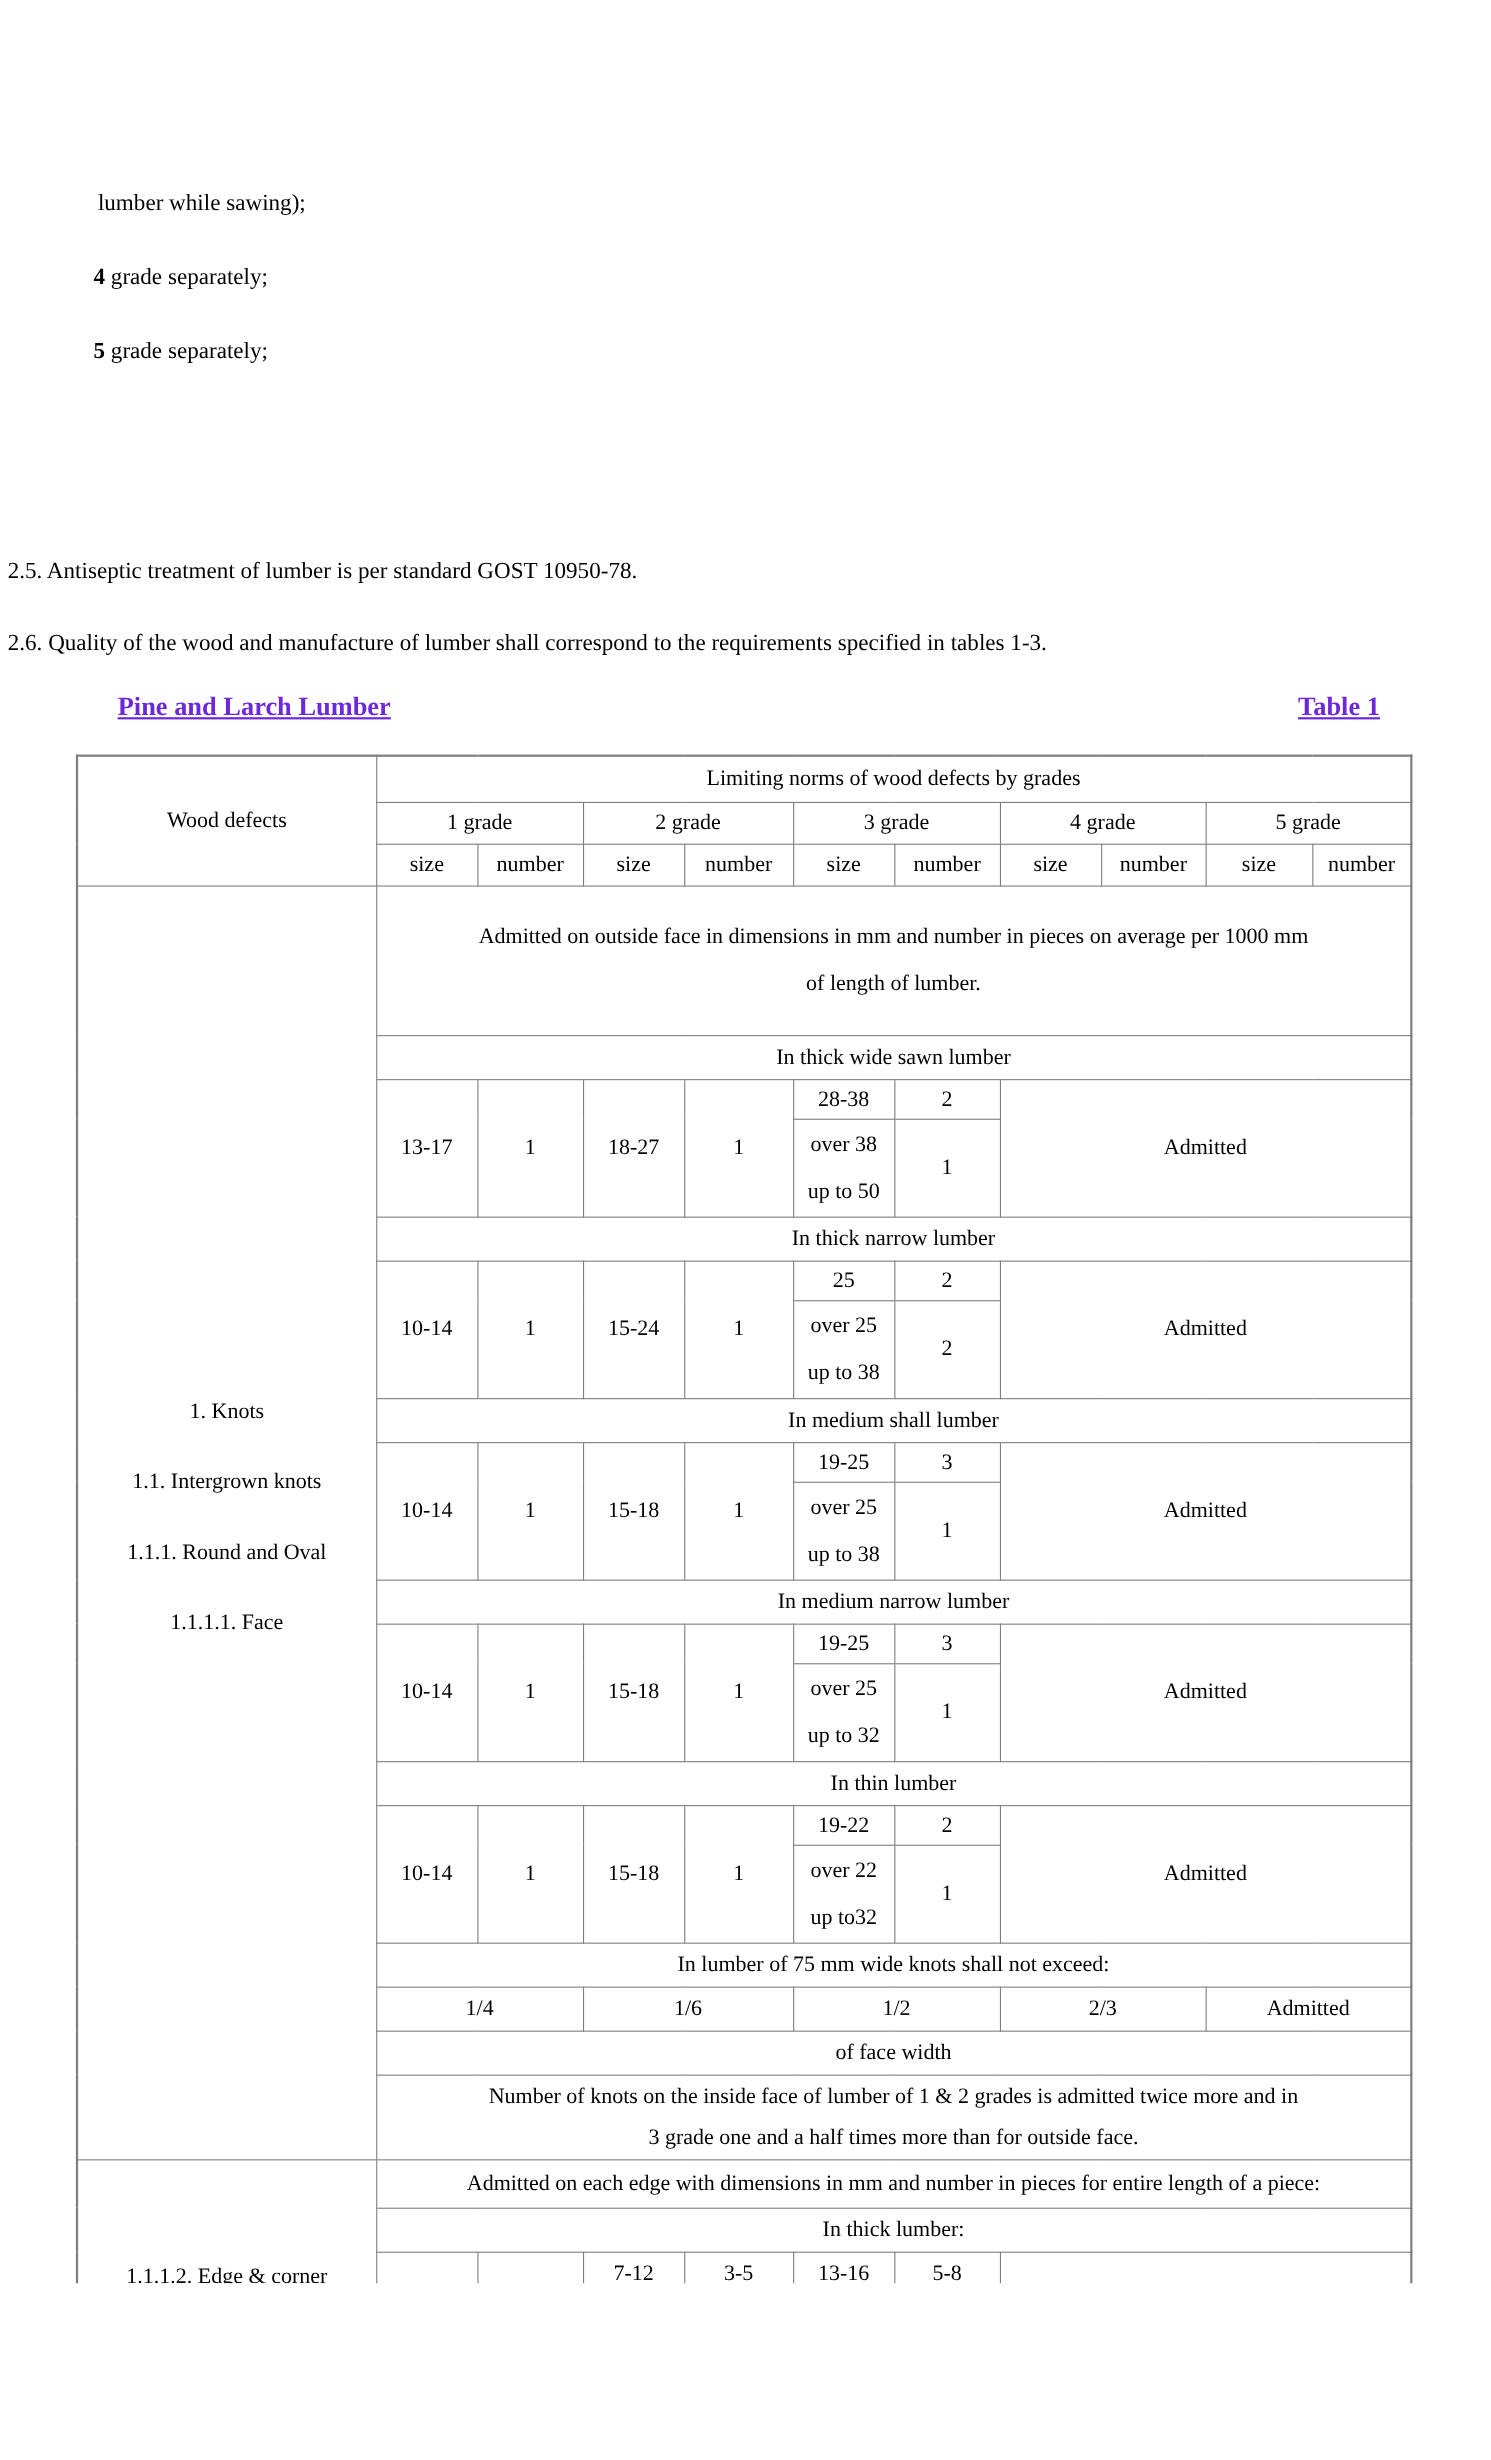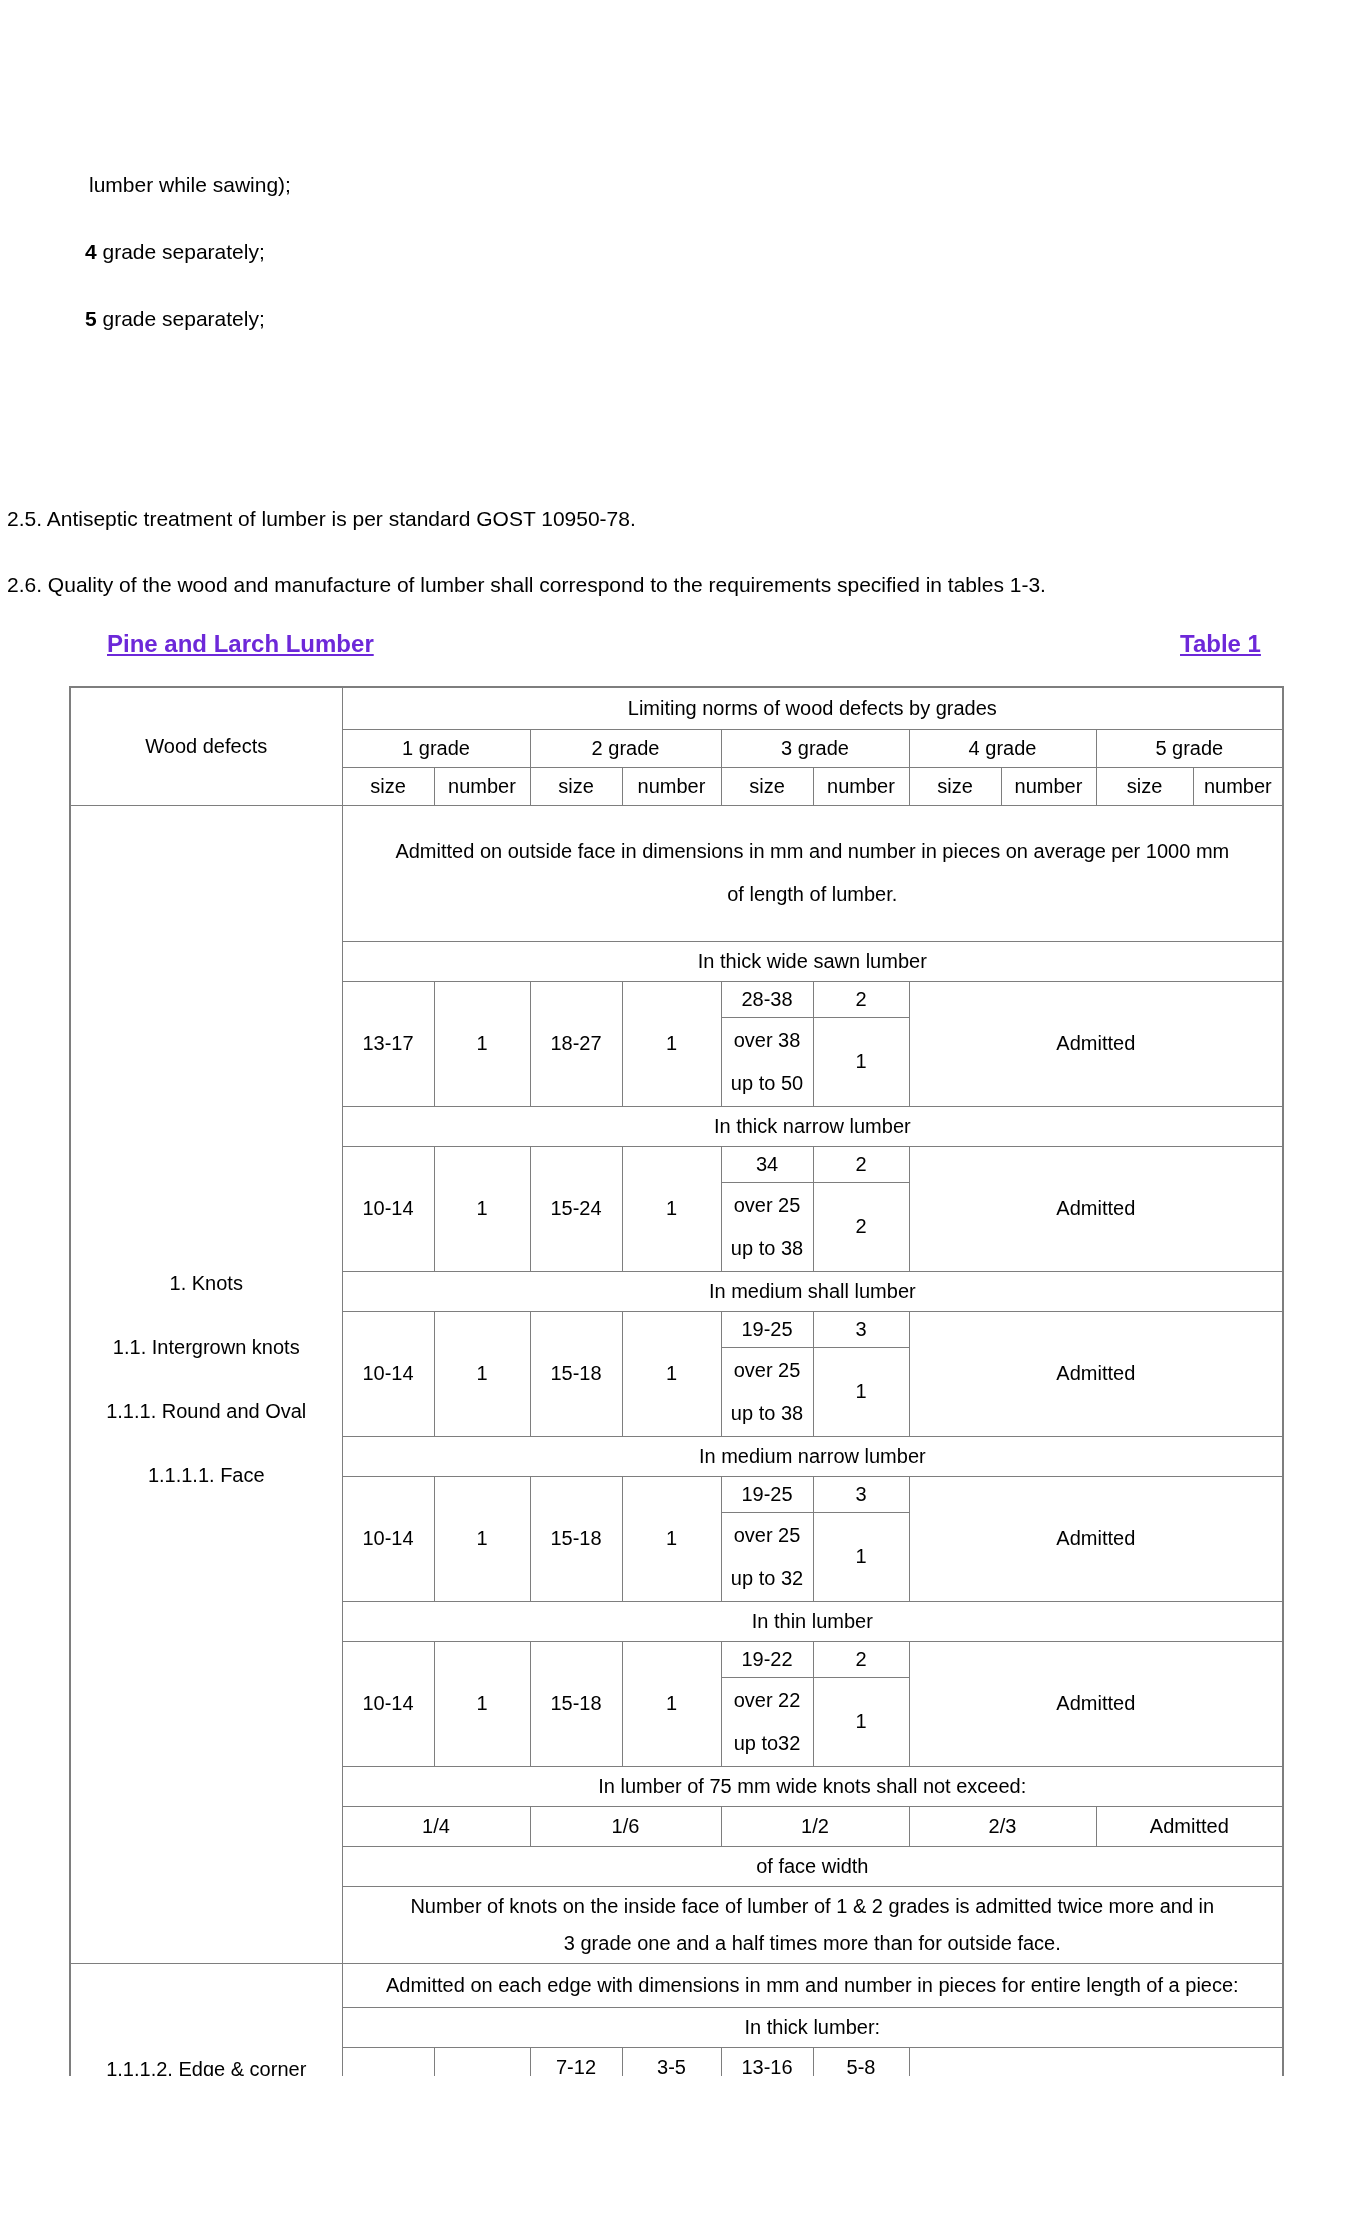--- a/index.html
+++ b/index.html
@@ -1,18 +1,18 @@
 <!DOCTYPE html>
 <html><head>
 <meta charset="utf-8">
 <style>
   html,body{margin:0;padding:0;background:#fff;}
   .page{
     position:relative; width:1355px; height:2076px; background:#fff;
-    overflow:hidden; font-family:Liberation Sans, sans-serif; color:#000;
+    overflow:hidden; font-family:Liberation Serif, serif; color:#000;
   }
   .para{position:absolute; font-size:21px; line-height:25px; white-space:pre;}
   .heading{
     position:absolute; font-size:24px; font-weight:bold; color:#6d28d9;
     text-decoration:underline; white-space:pre;
   }
   table.defects{
     position:absolute; left:69px; top:686px; width:1213px;
     border-collapse:collapse; table-layout:fixed;
     font-size:20px; color:#000; border:2px solid #7e7e7e;
@@ -125,21 +125,21 @@
     </tr>
 
     <tr class="h40">
           <td colspan="10">In thick narrow lumber</td>
         </tr>
     <tr class="h36">
       <td rowspan="2">10-14</td>
       <td rowspan="2">1</td>
       <td rowspan="2">15-24</td>
       <td rowspan="2">1</td>
-      <td>34</td>
+      <td>25</td>
       <td>2</td>
       <td rowspan="2" colspan="4">Admitted</td>
     </tr>
     <tr class="h76">
       <td class="lh2">over 25
 up to 38</td>
       <td>2</td>
     </tr>
 
     <tr class="h40">

